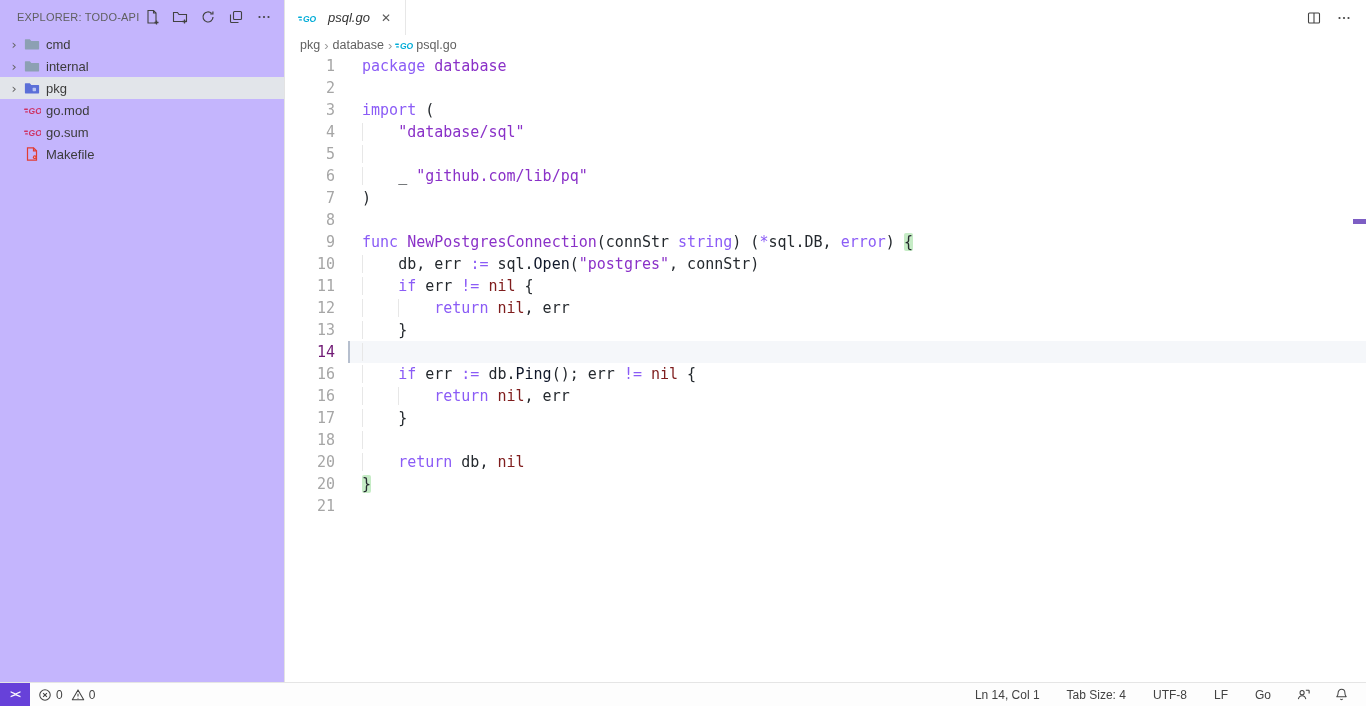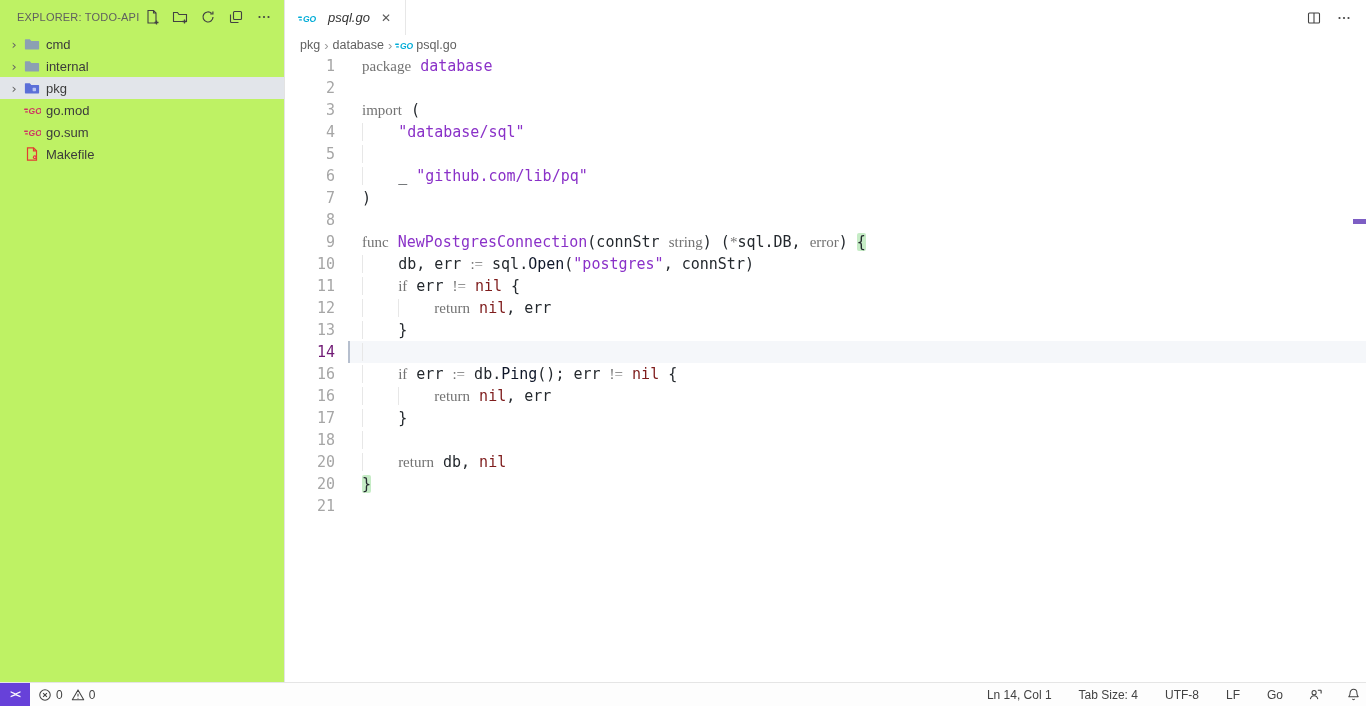--- a/index.html
+++ b/index.html
@@ -1,21 +1,21 @@
 <!DOCTYPE html>
 <html><head>
 <meta charset="utf-8">
 <style>
   * { margin:0; padding:0; box-sizing:border-box; }
   html,body { width:1366px; height:706px; overflow:hidden; background:#fff;
               font-family:"Liberation Sans","DejaVu Sans",sans-serif; }
   .app { display:flex; width:1366px; height:682px; }
 
   
-  .sidebar { width:285px; height:100%; background:#bef264; border-right:1px solid #e3e3e3;
+  .sidebar { width:285px; height:100%; background:#c4b5fd; border-right:1px solid #e3e3e3;
              flex:none; display:flex; flex-direction:column; }
   .sb-header { height:33px; display:flex; align-items:center; padding:0 10px 0 17px; }
   .sb-title { font-size:11px; color:#5f5f5f; letter-spacing:.2px; flex:1;
               white-space:nowrap; overflow:hidden; }
   .sb-actions { display:flex; align-items:center; gap:8px; }
   .sb-actions .aicon { width:20px; height:20px; display:flex; align-items:center;
               justify-content:center; border-radius:4px; cursor:pointer; color:#424242; }
   .tree { flex:1; }
   .trow { height:22px; display:flex; align-items:center; font-size:13px; color:#3b3b3b;
           cursor:pointer; padding-left:4px; }
@@ -45,21 +45,21 @@
   
   .code { flex:1; overflow:hidden; font-family:"DejaVu Sans Mono","Liberation Mono",monospace;
           font-size:15px; position:relative; }
   .crow { display:flex; height:22px; line-height:22px; position:relative; }
   .gut { width:50px; flex:none; text-align:right; color:#a6a6a6; user-select:none; }
   .gut.cur { color:#701a75; }
   .gutpad { width:13px; flex:none; }
   .ctn { flex:1; white-space:pre; padding-left:14px; color:#24292e; }
   .crow.cur .ctn-wrap { background:#f5f7fa; box-shadow:inset 2px 0 0 #b6bfce; }
   .ctn-wrap { flex:1; display:flex; }
-  .tk-k  { color:#737373;font-family:Liberation Serif, serif; }
+  .tk-k  { color:#8b5cf6; }
   .tk-s  { color:#8a31c8; }
   .tk-id { color:#8a31c8; }
   .tk-fn { color:#0f172a; }
   .tk-cn { color:#7f1d1d; }
   .tk-p  { color:#24292e; }
   .tk-g  { box-shadow:inset 1px 0 0 #e7e7e7; }
   .tk-hl { background:#c6ecc6; border-radius:2px; }
   .overview-dash { position:absolute; right:0; top:219px; width:13px; height:5px;
                    background:#7d5ec4; }
 
@@ -67,21 +67,21 @@
   .statusbar { height:24px; width:1366px; background:#fdfdfd; border-top:1px solid #e5e5e5;
                display:flex; align-items:center; justify-content:space-between;
                font-size:12px; color:#424242; }
   .sb-left { display:flex; align-items:center; height:100%; }
   .remote-btn { width:30px; height:100%; background:#6741d9; color:#fff; display:flex;
                 align-items:center; justify-content:center; font-size:10px; font-weight:bold;
                 letter-spacing:-1px; cursor:pointer; }
   .problems { display:flex; align-items:center; gap:4px; padding:0 8px; height:100%;
               cursor:pointer; }
   .problems svg { display:block; }
-  .sb-right { display:flex; align-items:center; gap:13px; height:100%; }
+  .sb-right { display:flex; align-items:center; gap:13px; padding-right:12px; height:100%; }
   .sb-item { padding:0 7px; height:100%; display:flex; align-items:center; cursor:pointer;
              white-space:nowrap; }
   .sb-iconbtn { padding:0 5px; height:100%; display:flex; align-items:center; cursor:pointer; }
 
   svg { flex:none; }
 </style>
 </head>
 <body>
 
 <div class="app">

